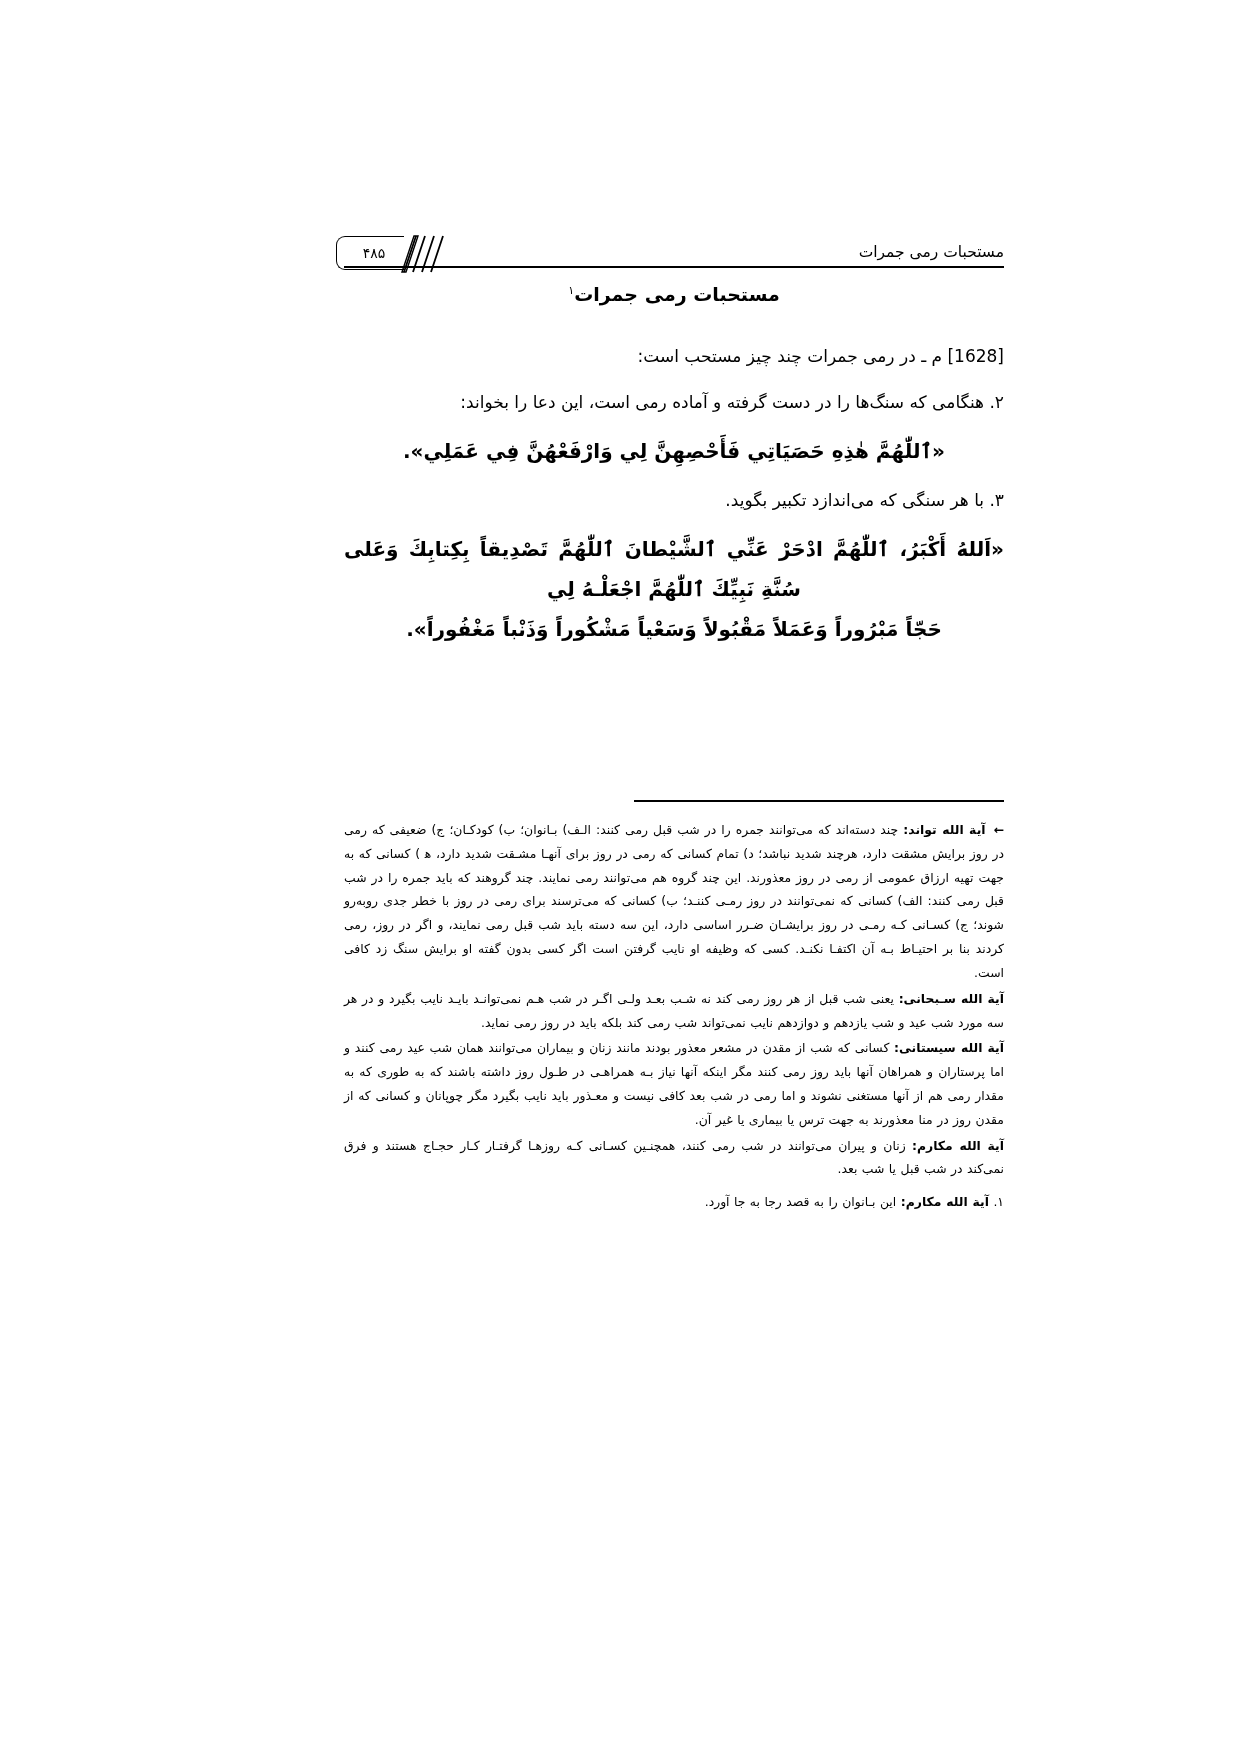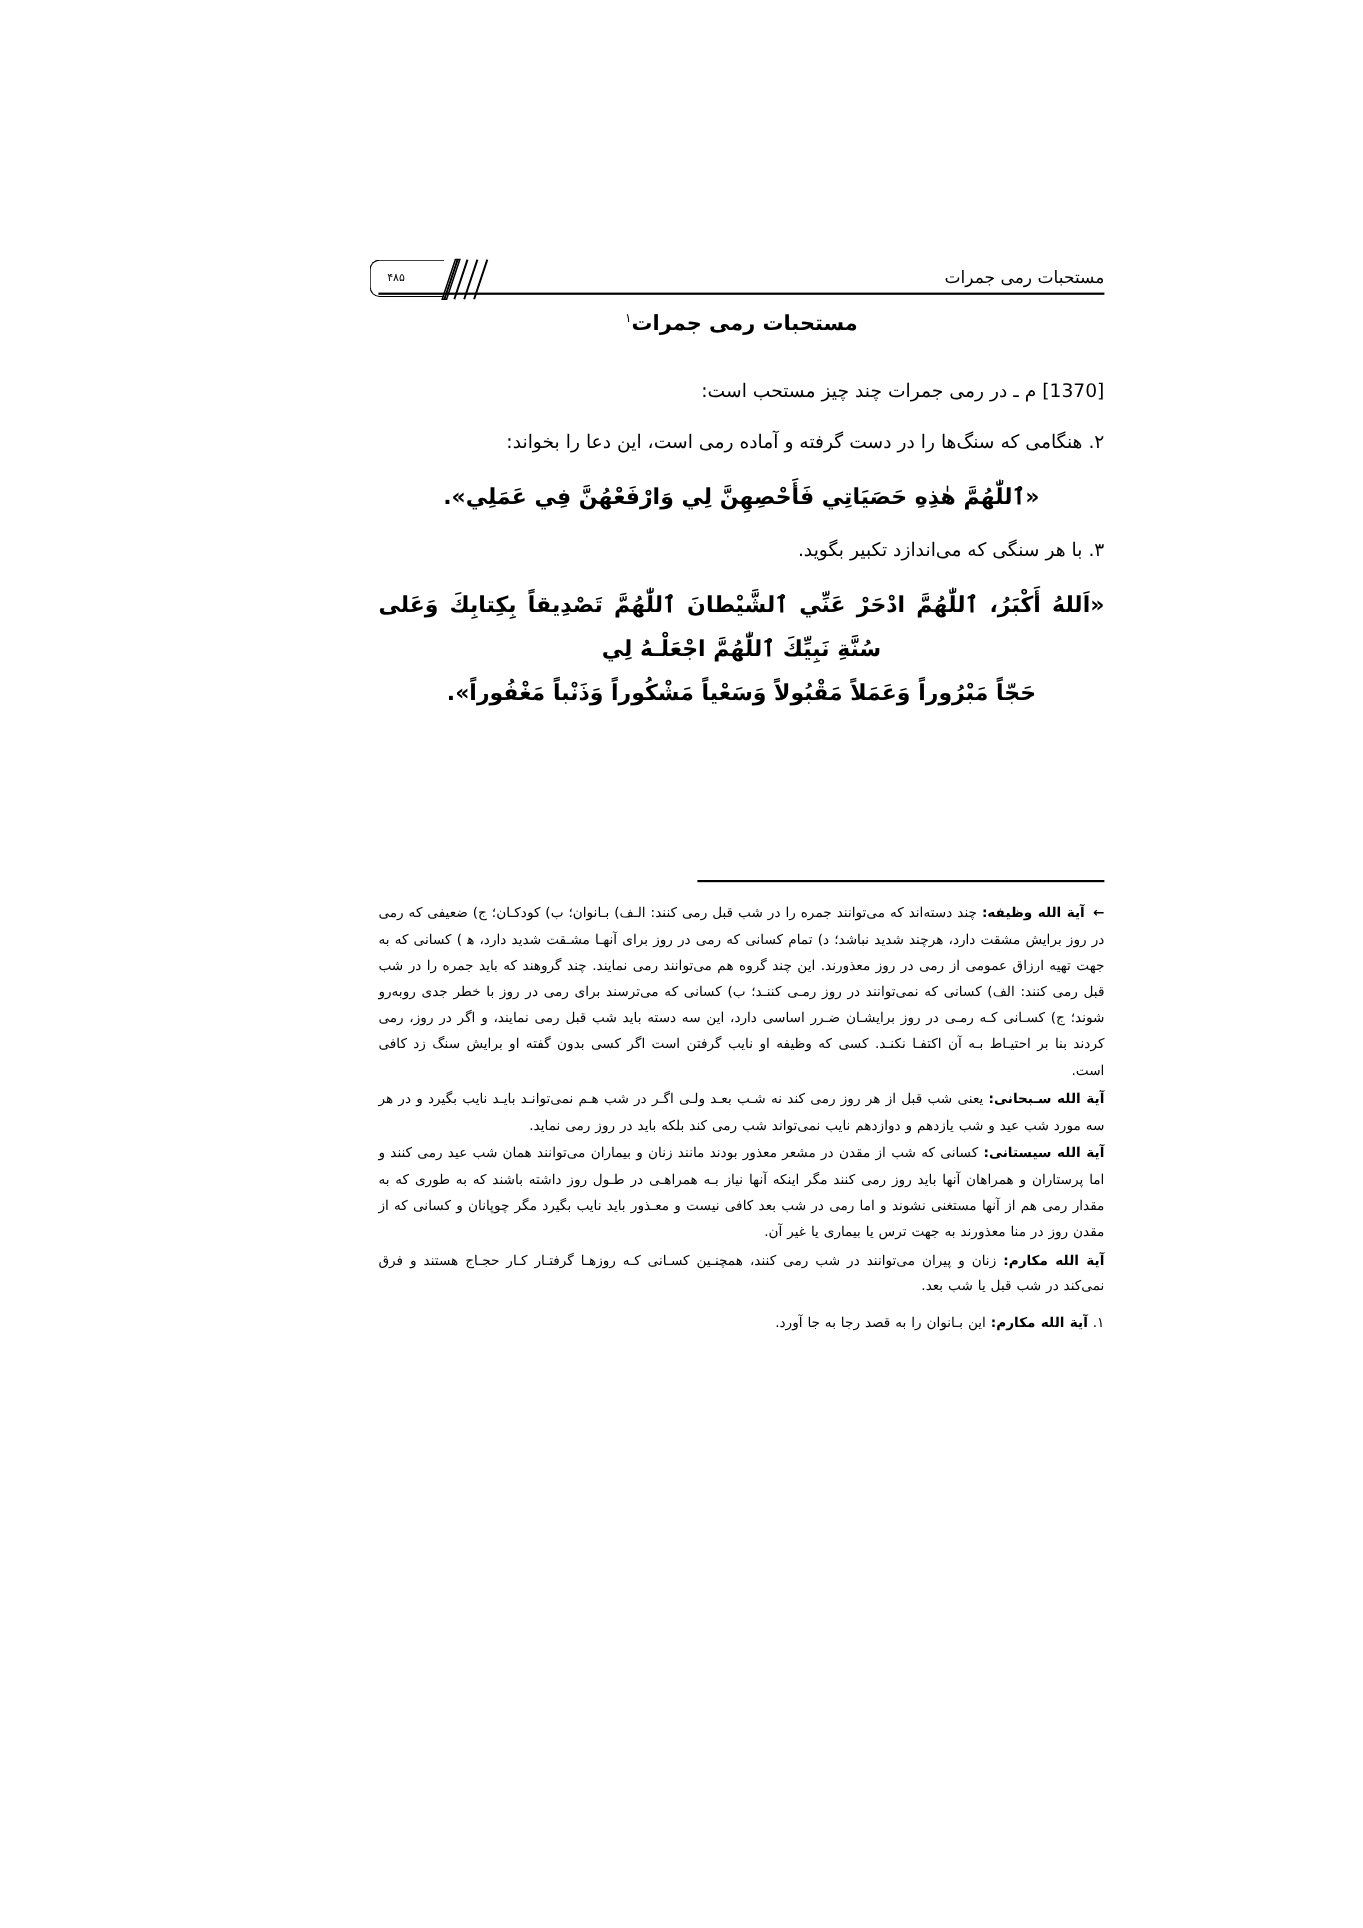--- a/index.html
+++ b/index.html
@@ -62,27 +62,27 @@
     width: 68px;
     height: 34px;
     border: 1.8px solid #000;
     border-radius: 9px 0 0 9px;
     box-sizing: border-box;
     border-left: 1.8px solid #000;
     border-right: none;
   }
   .folio-num {
     position: absolute;
-    left: 16px;
+    left: 4px;
     top: 0;
     width: 68px;
     height: 34px;
     line-height: 34px;
-    text-align: left;
-    font-size: 10px;
+    text-align: center;
+    font-size: 14px;
   }
   .folio-slashes {
     position: absolute;
     left: 62px;
     top: -2px;
     width: 48px;
     height: 40px;
   }
 
   
@@ -181,21 +181,21 @@
       </svg>
     </div>
   </div>
 
   <div class="content">
 
     <h1 class="chapter-title">
       <span>مستحبات رمی جمرات</span><sup>۱</sup>
     </h1>
 
-    <p class="para">[1370] م ـ در رمی جمرات چند چیز مستحب است:</p>
+    <p class="para">[1628] م ـ در رمی جمرات چند چیز مستحب است:</p>
 
 
     <p class="para">۲. هنگامی که سنگ‌ها را در دست گرفته و آماده رمی است، این دعا را  بخواند:</p>
 
     <p class="dua">«ٱللّٰهُمَّ هٰذِهِ حَصَيَاتِي فَأَحْصِهِنَّ لِي وَارْفَعْهُنَّ فِي عَمَلِي».</p>
 
     <p class="para">۳. با هر سنگی که می‌اندازد تکبیر بگوید.</p>
 
 
     <div class="dua two-line">
@@ -203,21 +203,21 @@
       <span class="dua-line">حَجّاً مَبْرُوراً وَعَمَلاً مَقْبُولاً وَسَعْياً مَشْكُوراً وَذَنْباً مَغْفُوراً».</span>
     </div>
 
   </div>
 
   <div class="footnotes">
     <div class="fn-rule"></div>
 
     <p class="fn-para">
       <span class="fn-arrow">←</span>
-      <span class="fn-name">آیة الله وظیفه:</span>
+      <span class="fn-name">آیة الله تواند:</span>
       <span>چند دسته‌اند که می‌توانند جمره را در شب قبل رمی کنند: الـف) بـانوان؛ ب) کودکـان؛ ج) ضعیفی که رمی در روز برایش مشقت دارد، هرچند شدید نباشد؛ د) تمام کسانی که رمی در روز برای آنهـا مشـقت شدید دارد، ه‍ ) کسانی که به جهت تهیه ارزاق عمومی از رمی در روز معذورند. این چند گروه هم می‌توانند رمی نمایند. چند گروهند که باید جمره را در شب قبل رمی کنند: الف) کسانی که نمی‌توانند در روز رمـی کننـد؛ ب) کسانی که می‌ترسند برای رمی در روز با خطر جدی روبه‌رو شوند؛ ج) کسـانی کـه رمـی در روز برایشـان ضـرر اساسی دارد، این سه دسته باید شب قبل رمی نمایند، و اگر در روز، رمی کردند بنا بر احتیـاط بـه آن اکتفـا نکنـد. کسی که وظیفه او نایب گرفتن است اگر کسی بدون گفته او برایش سنگ زد کافی است.</span>
     </p>
 
     <p class="fn-para">
       <span class="fn-name">آیة الله سـبحانی:</span>
       <span>یعنی شب قبل از هر روز رمی کند نه شـب بعـد ولـی اگـر در شب هـم نمی‌توانـد بایـد نایب بگیرد و در هر سه مورد شب عید و شب یازدهم و دوازدهم نایب نمی‌تواند شب رمی کند بلکه باید در روز رمی نماید.</span>
     </p>
 
     <p class="fn-para">
       <span class="fn-name">آیة الله سیستانی:</span>

